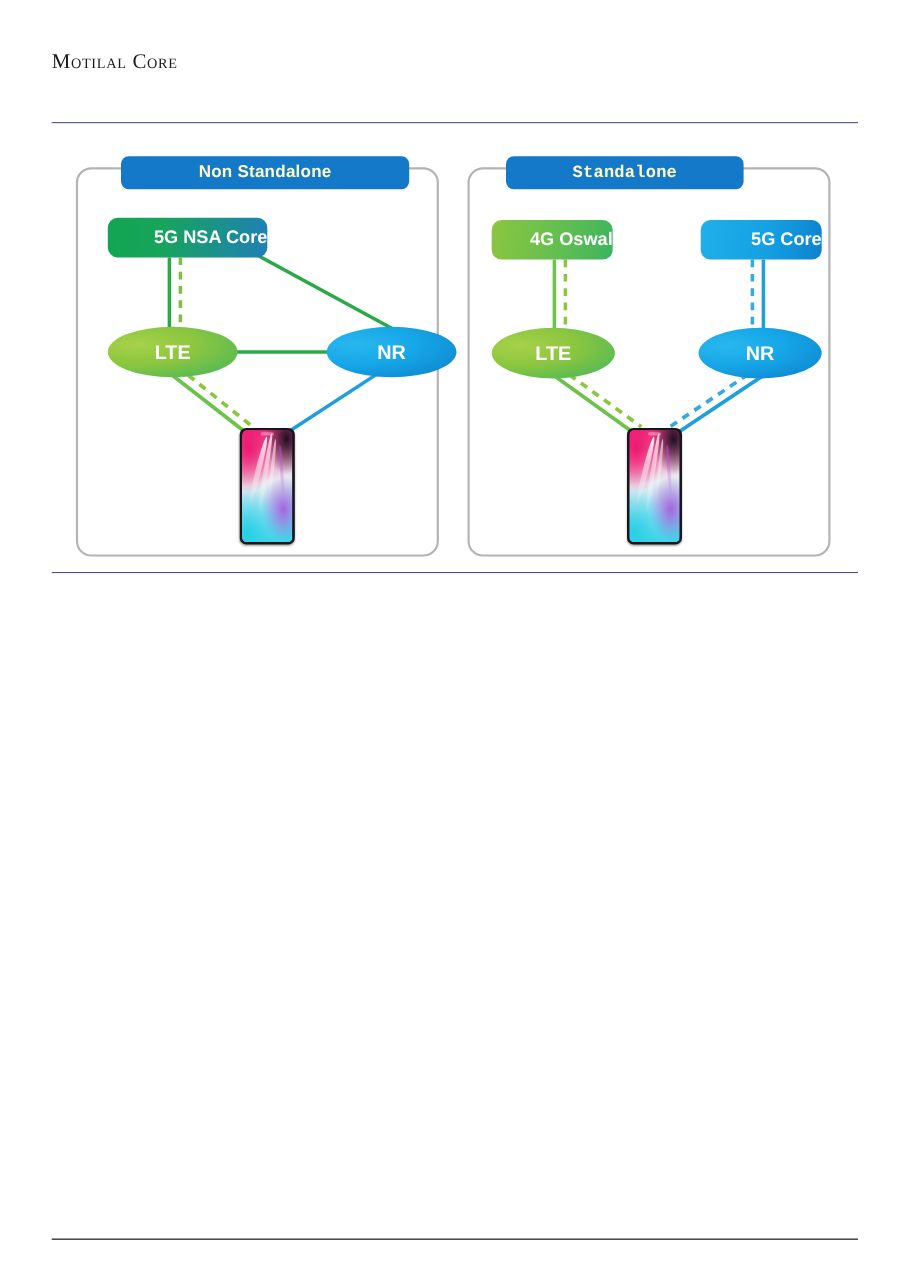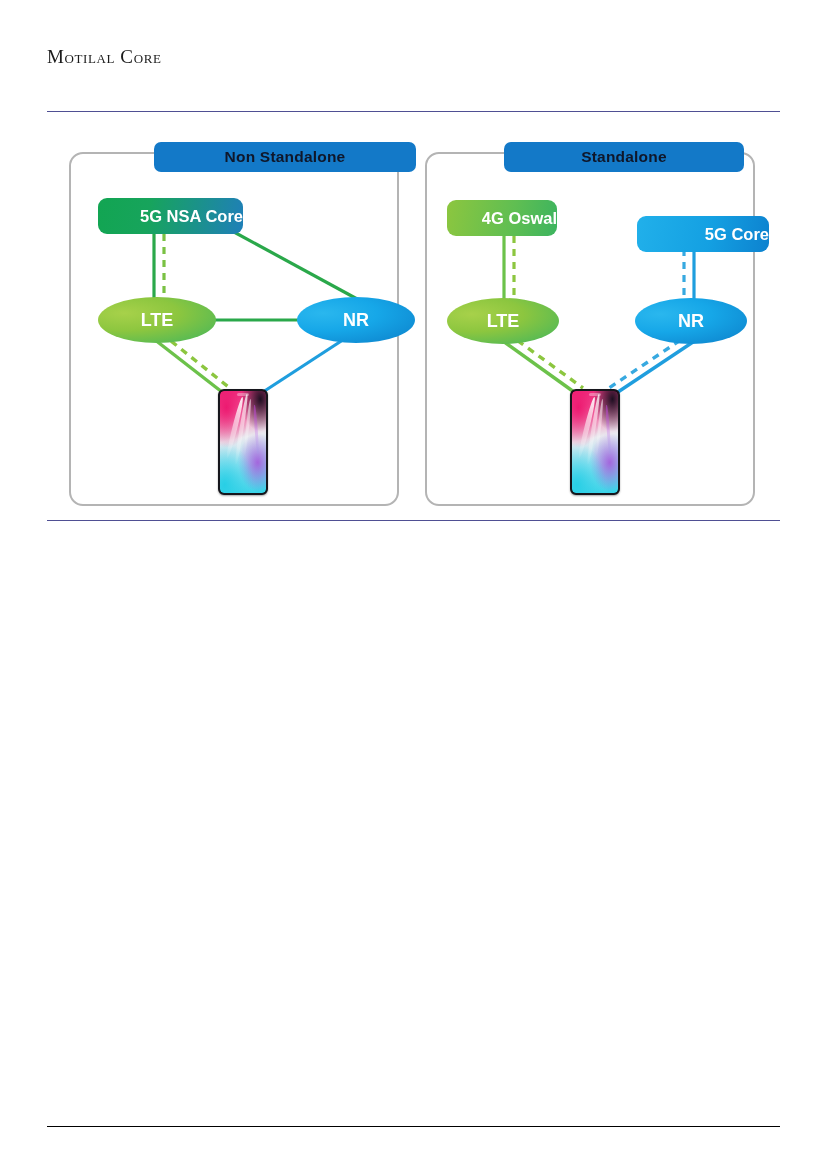--- a/index.html
+++ b/index.html
@@ -59,31 +59,30 @@
   }
   .panel-left  { left: 7px; }
   .panel-right { left: 363px; }
 
   .panel-title {
     position: absolute;
     top: 2px;
     height: 30px;
     line-height: 30px;
     background: #1379c8;
-    color: #0f172a;
+    color: #fef9c3;
     border-radius: 7px;
     text-align: center;
     font-size: 15.5px;
     font-weight: bold;
     letter-spacing: 0.2px;
     z-index: 6;
-    margin-left: 44px;
   }
   .title-left  { left: 48px;  width: 262px; }
-  .title-right { left: 398px; width: 240px; }
+  .title-right { left: 398px; width: 216px; font-family: Liberation Mono, monospace; }
 
   .stage { position: absolute; inset: 0; }
   .stage svg { position: absolute; left: 0; top: 0; }
 
   
   .pill {
     position: absolute;
     height: 36px;
     line-height: 36px;
     border-radius: 9px;
@@ -91,22 +90,22 @@
     font-size: 16.5px;
     font-weight: bold;
     text-align: right;
     white-space: nowrap;
     z-index: 4;
   }
   .pill-nsa  { left: 36px;  top: 58px; width: 145px;
                background: linear-gradient(100deg, #12a552 0%, #17a45c 35%, #1f7fb9 100%); }
   .pill-4g   { left: 385px; top: 60px; width: 110px;
                background: linear-gradient(100deg, #8cc63f 0%, #5fbe52 60%, #3cb45f 100%); }
-  .pill-5g   { left: 575px; top: 60px; width: 132px;
-               background: linear-gradient(100deg, #21b0ea 0%, #14a0e2 55%, #0d82cf 100%); margin-top: 16px; }
+  .pill-5g   { left: 575px; top: 60px; width: 110px;
+               background: linear-gradient(100deg, #21b0ea 0%, #14a0e2 55%, #0d82cf 100%); }
 
   
   .ellipse {
     position: absolute;
     height: 46px;
     line-height: 46px;
     border-radius: 50%;
     color: #ffffff;
     font-size: 18px;
     font-weight: bold;

